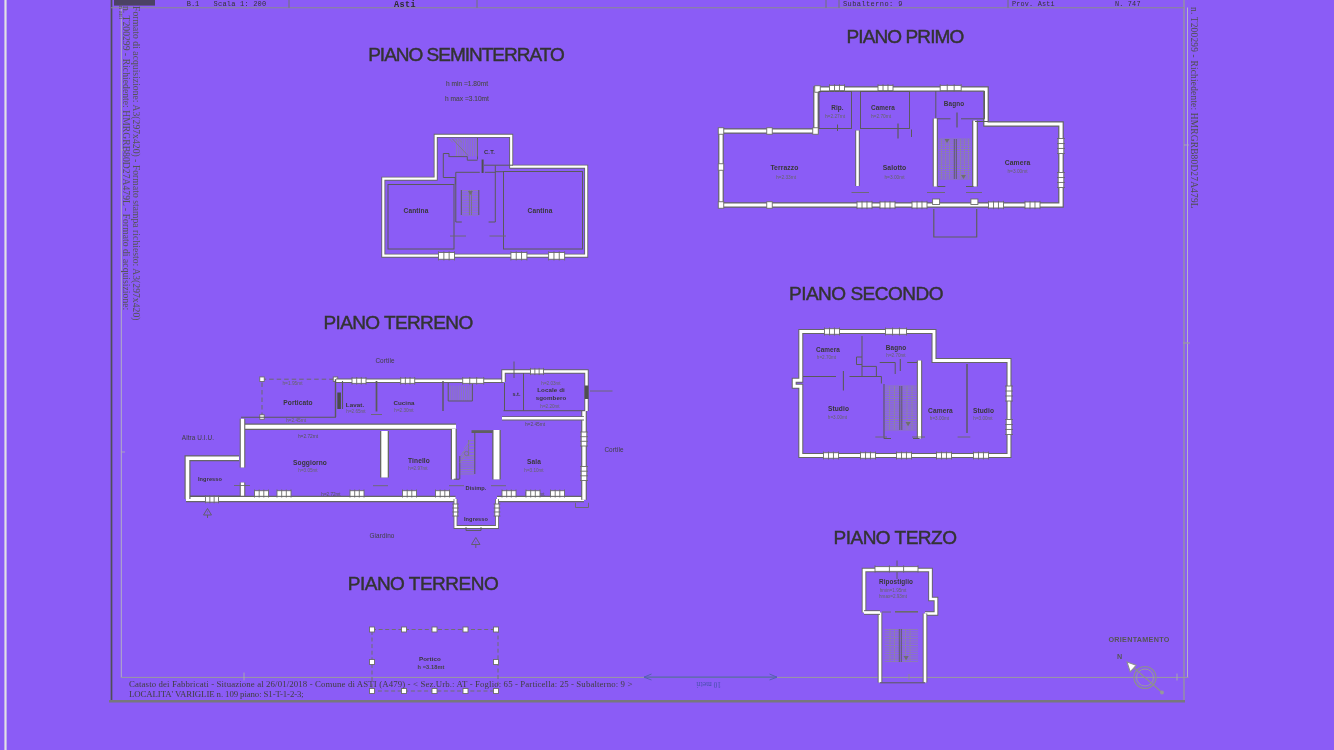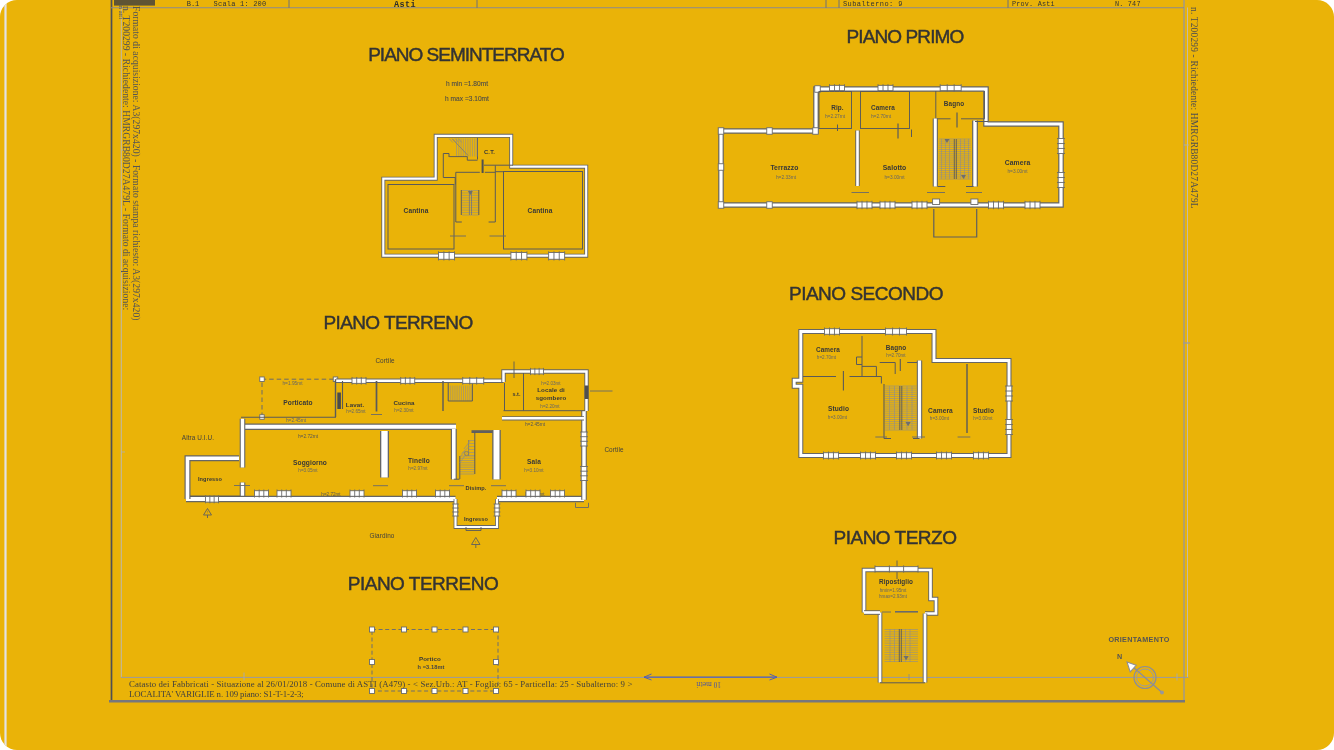--- a/index.html
+++ b/index.html
@@ -1,16 +1,16 @@
 <!DOCTYPE html>
 <html><head>
 <meta charset="utf-8">
 <style>
 html,body { margin:0; padding:0; background:#ffffff; }
-#page { position:relative; width:1334px; height:750px; background:#eab308; overflow:hidden;border-radius:17px; }
+#page { position:relative; width:1334px; height:750px; background:#8b5cf6; overflow:hidden; }
 svg { position:absolute; top:0; left:0; filter: blur(0.5px); }
 </style>
 </head>
 <body>
 
 <div id="page">
 <svg width="1334" height="750" viewBox="0 0 1334 750">
 
 <g>
         <line x1="5.5" y1="0" x2="5.5" y2="750" stroke="#e2e2e6" stroke-width="2.2"></line>

